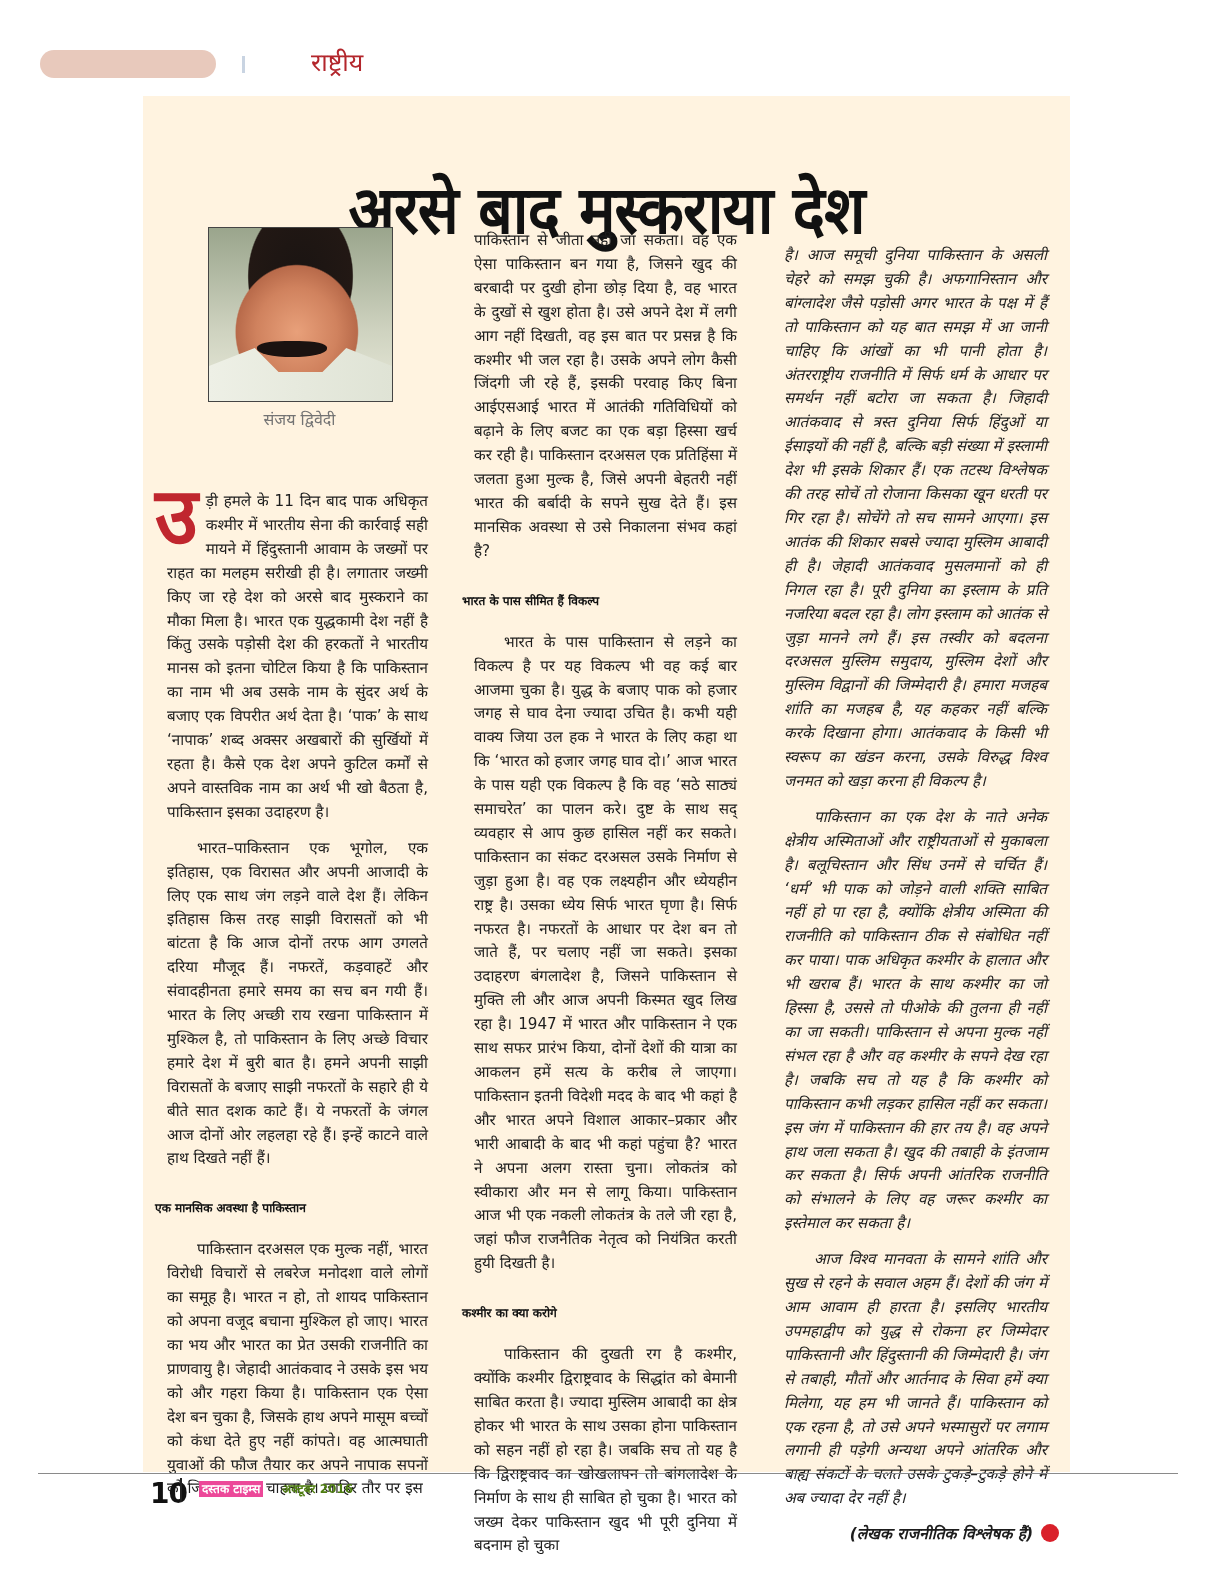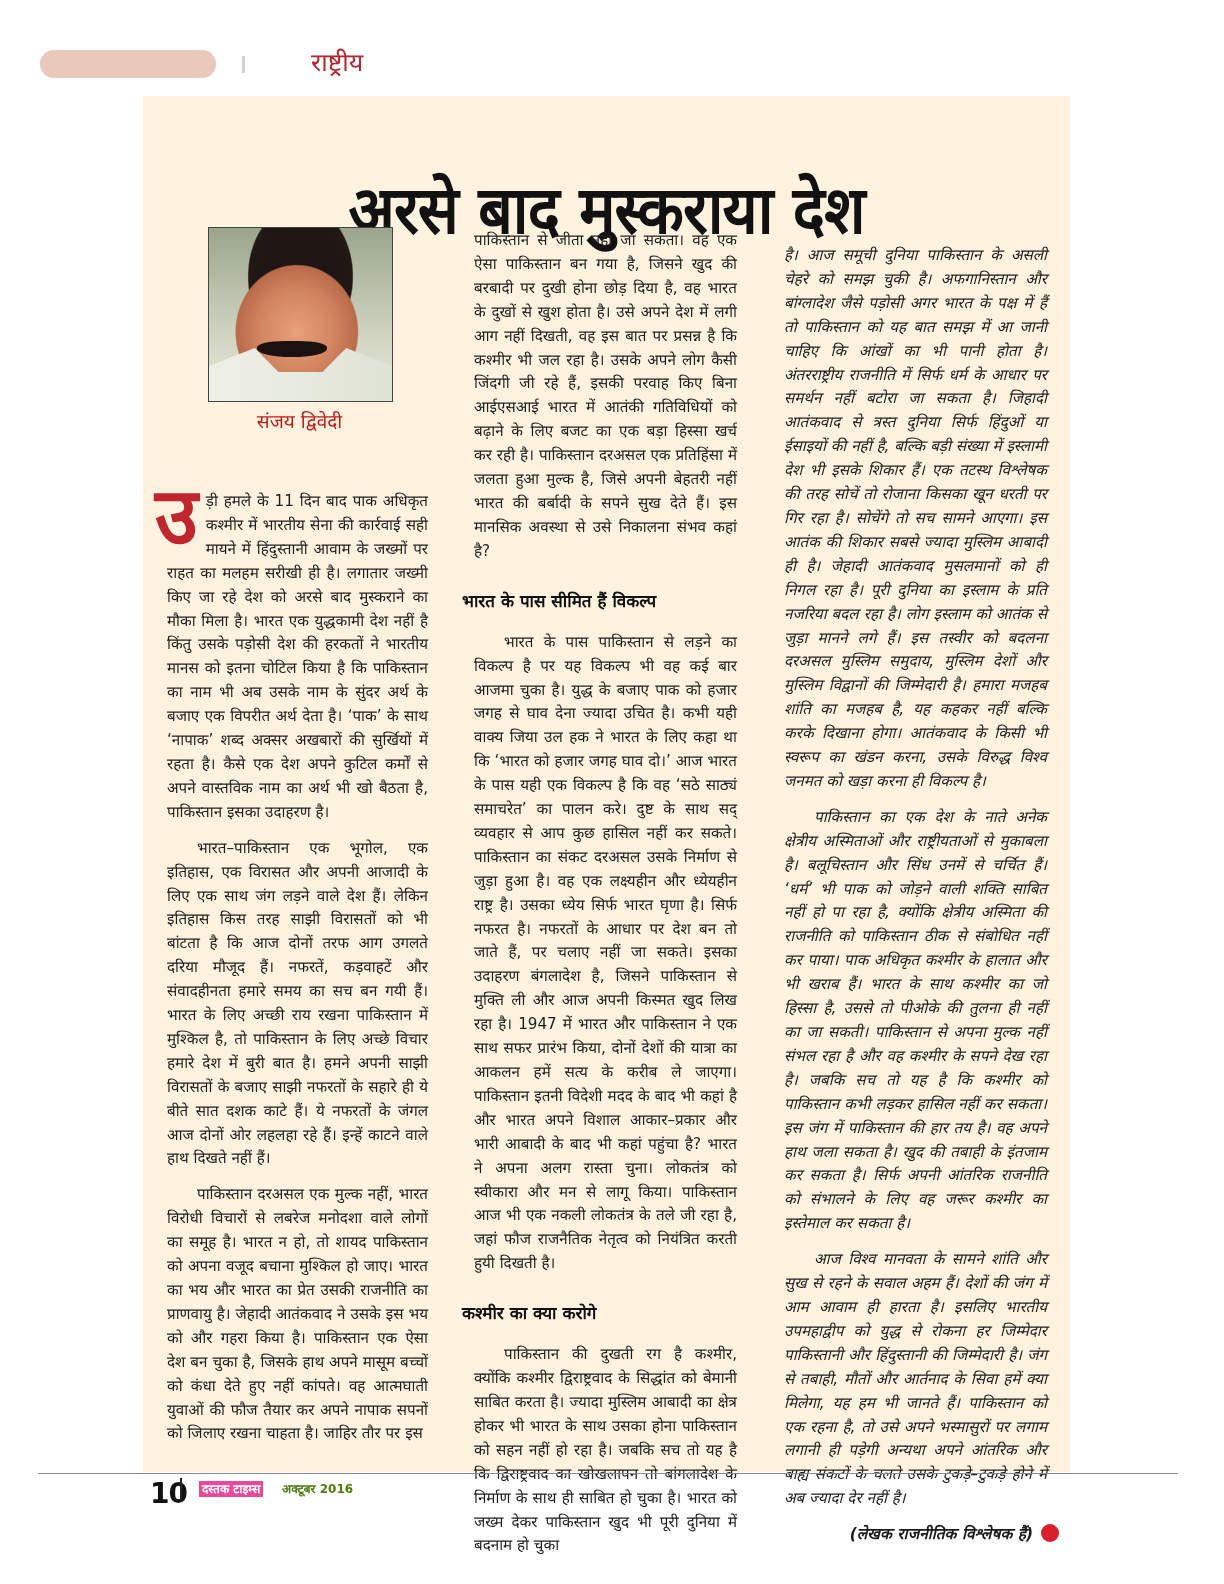--- a/index.html
+++ b/index.html
@@ -11,29 +11,29 @@
   .top-divider { position: absolute; left: 242px; top: 56px; width: 3px; height: 17px; background: #c9d4e2; }
   .section-label { position: absolute; left: 311px; top: 44px; font-size: 25px; color: #b3262c; }
   .panel { position: absolute; left: 143px; top: 96px; width: 927px; height: 1376px; background: #fff3e0; }
   .headline { position: absolute; left: 143px; top: 118px; width: 927px; text-align: center; font-family: "DejaVu Sans", sans-serif; font-weight: bold; font-size: 66px; letter-spacing: -1px; color: #111; transform: scaleX(0.92); }
   .photo { position: absolute; left: 208px; top: 227px; width: 183px; height: 173px; border: 1px solid #444; overflow: hidden;
     background: radial-gradient(ellipse at 48% 60%, #e8a07a 0%, #d0825e 30%, #b86a4a 45%, transparent 46%),
                 radial-gradient(ellipse at 50% 28%, #1a1412 0%, #221814 40%, transparent 41%),
                 linear-gradient(180deg, #9aa58c 0%, #cfd3c0 60%, #e9eadb 100%); }
   .photo .mustache { position: absolute; left: 48px; top: 113px; width: 70px; height: 16px; background: #1b1210; border-radius: 40% 40% 50% 50%; }
   .photo .shirt { position: absolute; left: 0; top: 120px; width: 183px; height: 60px; background: linear-gradient(90deg, #eef0e6, #dfe3d5); clip-path: polygon(0 30%, 25% 0, 38% 40%, 62% 40%, 75% 0, 100% 30%, 100% 100%, 0 100%); }
-  .byline { position: absolute; left: 208px; top: 408px; width: 183px; text-align: center; font-size: 19px; color: #b91c1c; }
+  .byline { position: absolute; left: 208px; top: 408px; width: 183px; text-align: center; font-size: 16px; color: #737373; }
   .col { position: absolute; font-size: 15.2px; line-height: 23.9px; text-align: justify; color: #1d1d1d; }
   .col p { margin: 12px; }
   .col p.indent { text-indent: 30px; }
   .col1 { left: 155px; top: 478px; width: 285px; }
   .col2 { left: 462px; top: 217px; width: 287px; }
   .col3 { left: 772px; top: 232px; width: 287px; font-style: italic; }
   .dropcap { float: left; font-size: 78px; line-height: 64px; font-weight: bold; color: #c0262e; margin: 6px 8px 0 0; }
-  .subhead { font-size: 17px; line-height: 28px; margin: 23px 0 16px 0; color: #111; }
+  .subhead { font-size: 12px; line-height: 28px; margin: 23px 0 16px 0; color: #111; }
   .signoff { text-align: right; font-weight: bold; font-size: 15.5px; margin-top: 12px; }
   .red-dot { display: inline-block; width: 18px; height: 18px; border-radius: 50%; background: #d9202a; vertical-align: -3px; margin-left: 8px; }
   .footer-rule { position: absolute; left: 38px; top: 1473px; width: 1140px; height: 1px; background: #8a8a8a; }
   .page-num { position: absolute; left: 150px; top: 1477px; font-size: 28px; font-weight: bold; letter-spacing: -1px; color: #111; }
   .footer-bar { position: absolute; left: 180px; top: 1478px; width: 2px; height: 24px; background: #222; }
   .mag-logo { position: absolute; left: 190px; top: 1481px; font-size: 12px; font-weight: bold; color: #fff; background: #ec4899; padding: 1px 3px; line-height: 14px; margin-left: 9px; }
   .issue-date { position: absolute; left: 282px; top: 1480px; font-size: 12px; font-weight: bold; color: #4d7c0f; }
 </style>
 </head>
 <body>
@@ -49,20 +49,21 @@
 <div class="photo">
   <div class="shirt"></div>
   <div class="mustache"></div>
 </div>
 <div class="byline">संजय द्विवेदी</div>
 
 <div class="col col1">
   <span class="dropcap">उ</span>
   <p>ड़ी हमले के 11 दिन बाद पाक अधिकृत कश्मीर में भारतीय सेना की कार्रवाई सही मायने में हिंदुस्तानी आवाम के जख्मों पर राहत का मलहम सरीखी ही है। लगातार जख्मी किए जा रहे देश को अरसे बाद मुस्कराने का मौका मिला है। भारत एक युद्धकामी देश नहीं है किंतु उसके पड़ोसी देश की हरकतों ने भारतीय मानस को इतना चोटिल किया है कि पाकिस्तान का नाम भी अब उसके नाम के सुंदर अर्थ के बजाए एक विपरीत अर्थ देता है। ‘पाक’ के साथ ‘नापाक’ शब्द अक्सर अखबारों की सुर्खियों में रहता है। कैसे एक देश अपने कुटिल कर्मों से अपने वास्तविक नाम का अर्थ भी खो बैठता है, पाकिस्तान इसका उदाहरण है।</p>
   <p class="indent">भारत–पाकिस्तान एक भूगोल, एक इतिहास, एक विरासत और अपनी आजादी के लिए एक साथ जंग लड़ने वाले देश हैं। लेकिन इतिहास किस तरह साझी विरासतों को भी बांटता है कि आज दोनों तरफ आग उगलते दरिया मौजूद हैं। नफरतें, कड़वाहटें और संवादहीनता हमारे समय का सच बन गयी हैं। भारत के लिए अच्छी राय रखना पाकिस्तान में मुश्किल है, तो पाकिस्तान के लिए अच्छे विचार हमारे देश में बुरी बात है। हमने अपनी साझी विरासतों के बजाए साझी नफरतों के सहारे ही ये बीते सात दशक काटे हैं। ये नफरतों के जंगल आज दोनों ओर लहलहा रहे हैं। इन्हें काटने वाले हाथ दिखते नहीं हैं।</p>
+  <h3 class="subhead">एक मानसिक अवस्था है पाकिस्तान</h3>
   <p class="indent">पाकिस्तान दरअसल एक मुल्क नहीं, भारत विरोधी विचारों से लबरेज मनोदशा वाले लोगों का समूह है। भारत न हो, तो शायद पाकिस्तान को अपना वजूद बचाना मुश्किल हो जाए। भारत का भय और भारत का प्रेत उसकी राजनीति का प्राणवायु है। जेहादी आतंकवाद ने उसके इस भय को और गहरा किया है। पाकिस्तान एक ऐसा देश बन चुका है, जिसके हाथ अपने मासूम बच्चों को कंधा देते हुए नहीं कांपते। वह आत्मघाती युवाओं की फौज तैयार कर अपने नापाक सपनों को जिलाए रखना चाहता है। जाहिर तौर पर इस</p>
 </div>
 
 <div class="col col2">
   <p>पाकिस्तान से जीता नहीं जा सकता। वह एक ऐसा पाकिस्तान बन गया है, जिसने खुद की बरबादी पर दुखी होना छोड़ दिया है, वह भारत के दुखों से खुश होता है। उसे अपने देश में लगी आग नहीं दिखती, वह इस बात पर प्रसन्न है कि कश्मीर भी जल रहा है। उसके अपने लोग कैसी जिंदगी जी रहे हैं, इसकी परवाह किए बिना आईएसआई भारत में आतंकी गतिविधियों को बढ़ाने के लिए बजट का एक बड़ा हिस्सा खर्च कर रही है। पाकिस्तान दरअसल एक प्रतिहिंसा में जलता हुआ मुल्क है, जिसे अपनी बेहतरी नहीं भारत की बर्बादी के सपने सुख देते हैं। इस मानसिक अवस्था से उसे निकालना संभव कहां है?</p>
   <h3 class="subhead">भारत के पास सीमित हैं विकल्प</h3>
   <p class="indent">भारत के पास पाकिस्तान से लड़ने का विकल्प है पर यह विकल्प भी वह कई बार आजमा चुका है। युद्ध के बजाए पाक को हजार जगह से घाव देना ज्यादा उचित है। कभी यही वाक्य जिया उल हक ने भारत के लिए कहा था कि ‘भारत को हजार जगह घाव दो।’ आज भारत के पास यही एक विकल्प है कि वह ‘सठे साठ्यं समाचरेत’ का पालन करे। दुष्ट के साथ सद् व्यवहार से आप कुछ हासिल नहीं कर सकते। पाकिस्तान का संकट दरअसल उसके निर्माण से जुड़ा हुआ है। वह एक लक्ष्यहीन और ध्येयहीन राष्ट्र है। उसका ध्येय सिर्फ भारत घृणा है। सिर्फ नफरत है। नफरतों के आधार पर देश बन तो जाते हैं, पर चलाए नहीं जा सकते। इसका उदाहरण बंगलादेश है, जिसने पाकिस्तान से मुक्ति ली और आज अपनी किस्मत खुद लिख रहा है। 1947 में भारत और पाकिस्तान ने एक साथ सफर प्रारंभ किया, दोनों देशों की यात्रा का आकलन हमें सत्य के करीब ले जाएगा। पाकिस्तान इतनी विदेशी मदद के बाद भी कहां है और भारत अपने विशाल आकार–प्रकार और भारी आबादी के बाद भी कहां पहुंचा है? भारत ने अपना अलग रास्ता चुना। लोकतंत्र को स्वीकारा और मन से लागू किया। पाकिस्तान आज भी एक नकली लोकतंत्र के तले जी रहा है, जहां फौज राजनैतिक नेतृत्व को नियंत्रित करती हुयी दिखती है।</p>
   <h3 class="subhead">कश्मीर का क्या करोगे</h3>
   <p class="indent">पाकिस्तान की दुखती रग है कश्मीर, क्योंकि कश्मीर द्विराष्ट्रवाद के सिद्धांत को बेमानी साबित करता है। ज्यादा मुस्लिम आबादी का क्षेत्र होकर भी भारत के साथ उसका होना पाकिस्तान को सहन नहीं हो रहा है। जबकि सच तो यह है कि द्विराष्ट्रवाद का खोखलापन तो बांगलादेश के निर्माण के साथ ही साबित हो चुका है। भारत को जख्म देकर पाकिस्तान खुद भी पूरी दुनिया में बदनाम हो चुका</p>
 </div>

